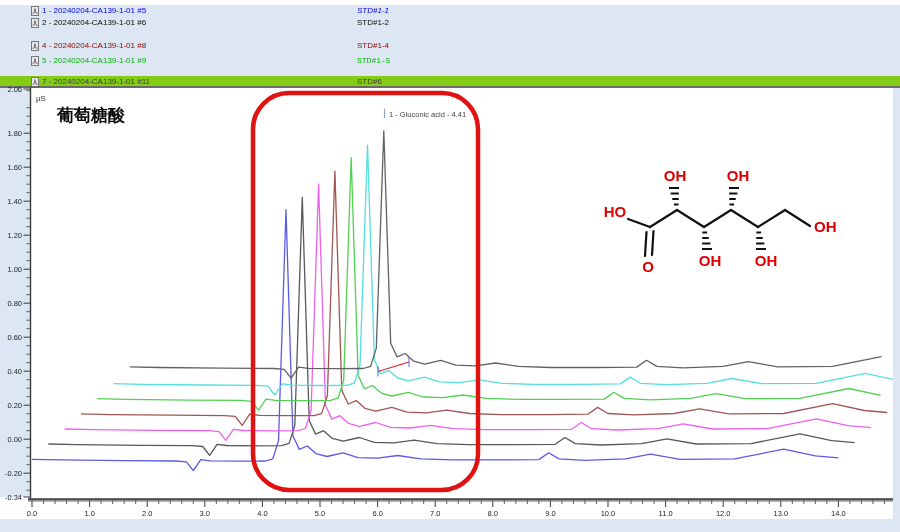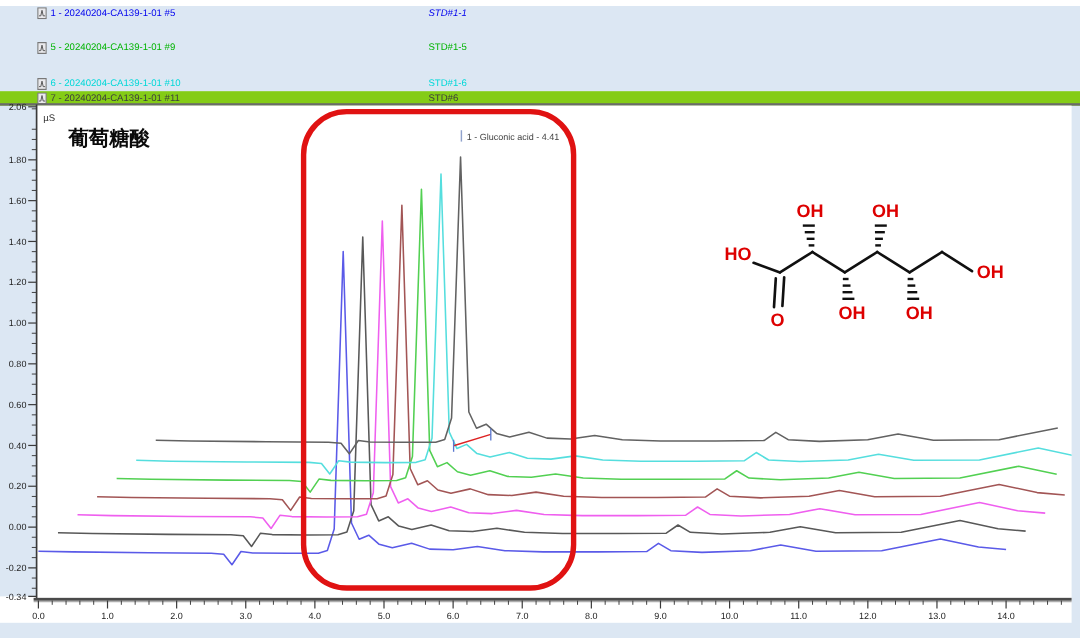--- a/index.html
+++ b/index.html
@@ -29,35 +29,43 @@
 
   <div class="legend" id="legend">
       <div class="legend-row" style="top: 0px;">
         <span class="inj-icon"><svg width="8" height="10" viewBox="0 0 8 10">
             <rect x="0.5" y="0.5" width="7" height="9" fill="#e9e9ec" stroke="#787878"></rect>
             <path d="M1.5 7.2 L3 7.2 L4 2.6 L5 7.2 L6.6 7.2" stroke="#555" fill="none" stroke-width="0.8"></path>
           </svg></span>
         <span class="inj-name" style="color: rgb(0, 0, 238);">1 - 20240204-CA139-1-01 #5</span>
         <span class="sample-name" style="color: rgb(0, 0, 238); font-style: italic;">STD#1-1</span>
       </div>
-      <div class="legend-row" style="top: 29px;">
+      <div class="legend-row" style="top: 11.8px;">
+        <span class="inj-icon"><svg width="8" height="10" viewBox="0 0 8 10">
+            <rect x="0.5" y="0.5" width="7" height="9" fill="#e9e9ec" stroke="#787878"></rect>
+            <path d="M1.5 7.2 L3 7.2 L4 2.6 L5 7.2 L6.6 7.2" stroke="#555" fill="none" stroke-width="0.8"></path>
+          </svg></span>
+        <span class="inj-name" style="color: rgb(10, 10, 10);">2 - 20240204-CA139-1-01 #6</span>
+        <span class="sample-name" style="color: rgb(10, 10, 10);">STD#1-2</span>
+      </div>
+      <div class="legend-row" style="top: 35.4px;">
+        <span class="inj-icon"><svg width="8" height="10" viewBox="0 0 8 10">
+            <rect x="0.5" y="0.5" width="7" height="9" fill="#e9e9ec" stroke="#787878"></rect>
+            <path d="M1.5 7.2 L3 7.2 L4 2.6 L5 7.2 L6.6 7.2" stroke="#555" fill="none" stroke-width="0.8"></path>
+          </svg></span>
+        <span class="inj-name" style="color: rgb(139, 0, 0);">4 - 20240204-CA139-1-01 #8</span>
+        <span class="sample-name" style="color: rgb(139, 0, 0);">STD#1-4</span>
+      </div>
+      <div class="legend-row" style="top: 50px;">
         <span class="inj-icon"><svg width="8" height="10" viewBox="0 0 8 10">
             <rect x="0.5" y="0.5" width="7" height="9" fill="#e9e9ec" stroke="#787878"></rect>
             <path d="M1.5 7.2 L3 7.2 L4 2.6 L5 7.2 L6.6 7.2" stroke="#555" fill="none" stroke-width="0.8"></path>
           </svg></span>
         <span class="inj-name" style="color: rgb(0, 180, 0);">5 - 20240204-CA139-1-01 #9</span>
-        <span class="sample-name" style="color: rgb(0, 180, 0);">STD#1-5</span>
-      </div>
-      <div class="legend-row" style="top: 59px;">
-        <span class="inj-icon"><svg width="8" height="10" viewBox="0 0 8 10">
-            <rect x="0.5" y="0.5" width="7" height="9" fill="#e9e9ec" stroke="#787878"></rect>
-            <path d="M1.5 7.2 L3 7.2 L4 2.6 L5 7.2 L6.6 7.2" stroke="#555" fill="none" stroke-width="0.8"></path>
-          </svg></span>
-        <span class="inj-name" style="color: rgb(0, 216, 216);">6 - 20240204-CA139-1-01 #10</span>
-        <span class="sample-name" style="color: rgb(0, 216, 216);">STD#1-6</span>
+        <span class="sample-name" style="color: rgb(0, 180, 0); font-family: Liberation Mono, monospace;">STD#1-5</span>
       </div>
       <div class="legend-row selected" style="top: 70.8px;">
         <span class="inj-icon"><svg width="8" height="10" viewBox="0 0 8 10">
             <rect x="0.5" y="0.5" width="7" height="9" fill="#e9e9ec" stroke="#787878"></rect>
             <path d="M1.5 7.2 L3 7.2 L4 2.6 L5 7.2 L6.6 7.2" stroke="#555" fill="none" stroke-width="0.8"></path>
           </svg></span>
         <span class="inj-name" style="color: rgb(60, 60, 60);">7 - 20240204-CA139-1-01 #11</span>
         <span class="sample-name" style="color: rgb(60, 60, 60);">STD#6</span>
       </div>
     </div>

